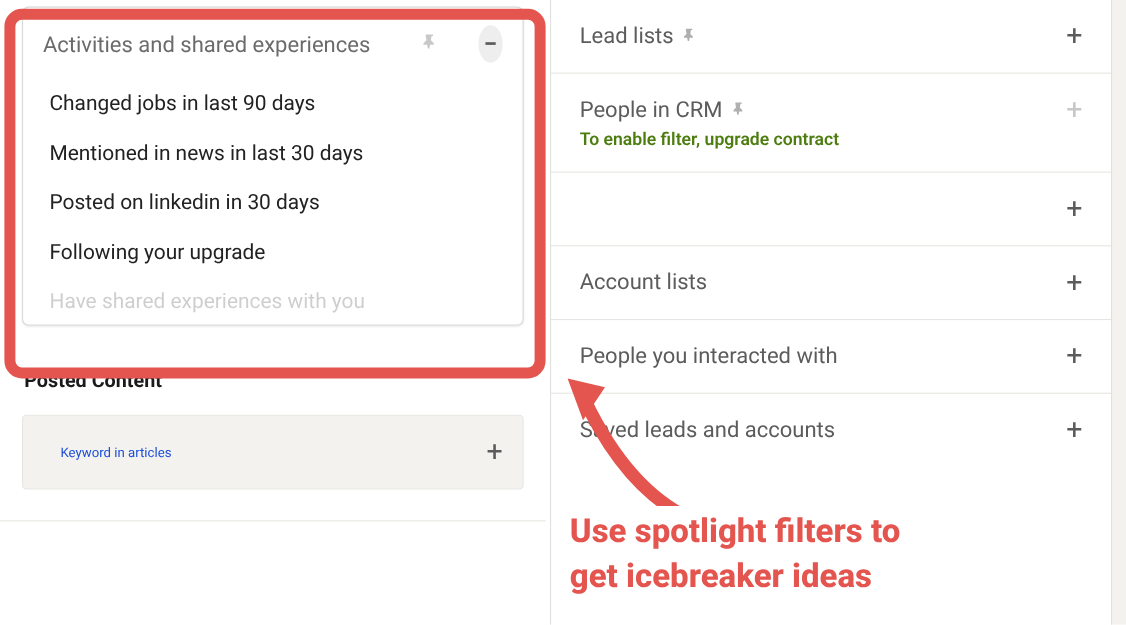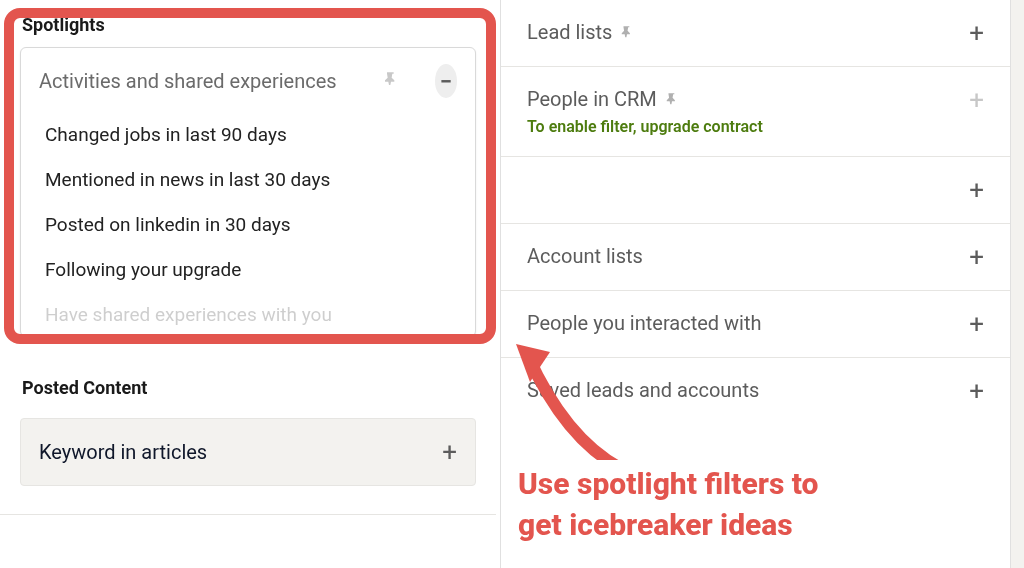--- a/index.html
+++ b/index.html
@@ -109,22 +109,23 @@
       margin: 14px 20px 0;
       background: #f3f2ef;
       border: 1px solid #e6e5e2;
       border-radius: 4px;
       display: flex;
       align-items: center;
       padding: 20px 18px;
       cursor: pointer;
     }
     .filter-row-simple .label {
-      font-size: 20px;
-      color: #0f172a;
+      font-size: 12px;
+      color: #1d4ed8;
+      margin-left: 16px;
     }
     .plus {
       margin-left: auto;
       font-size: 26px;
       color: #5c5c5c;
       font-weight: 400;
       line-height: 1;
     }
     .section-divider {
       margin-top: 28px;
@@ -207,21 +208,20 @@
     }
   </style>
 </head>
 <body>
 
 <div class="columns">
 
   <div class="left-col">
     <div class="highlight-box"></div>
 
-    <div class="section-heading">Spotlights</div>
 
     <div class="card">
       <div class="card-header">
         <span class="card-title">Activities and shared experiences</span>
         <span class="pin-slot">
           <svg width="16" height="16" viewBox="0 0 24 24" fill="currentColor">
               <path d="M14 4l-1 6 4 4v2h-5l-1 5h-2l-1-5H3v-2l4-4-1-6V2h10v2h-2z" opacity="0.7"></path>
             </svg>
         </span>
         <span class="collapse-btn">

